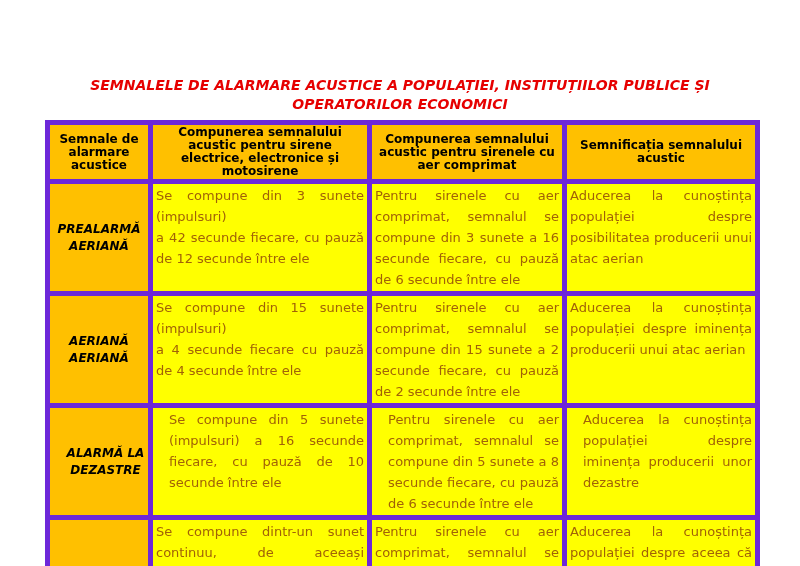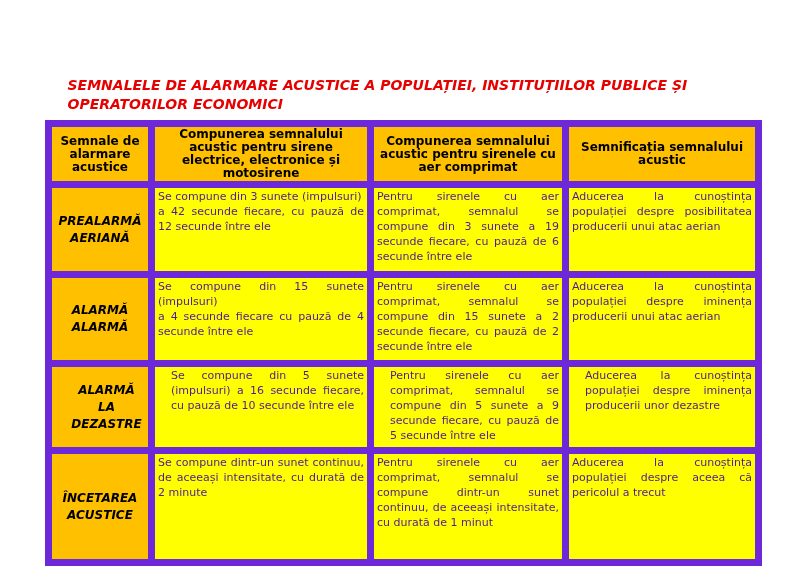--- a/index.html
+++ b/index.html
@@ -10,40 +10,40 @@
   }
   .page {
     position: relative;
     width: 800px; height: 566px;
     background: #ffffff;
     overflow: hidden;
   }
   .doc-title {
     margin: 76px auto 9px auto;
     width: 665px;
-    text-align: left;
+    text-align: center;
     color: #e60000;
     font-size: 14px;
     line-height: 19px;
     font-weight: bold;
     font-style: italic;
   }
   table.alarm-table {
     position: absolute;
     left: 45px; top: 120px;
     width: 710px;
     border-collapse: collapse;
     table-layout: fixed;
   }
   .alarm-table col.c1 { width: 103px; }
   .alarm-table col.c2 { width: 219px; }
   .alarm-table col.c3 { width: 195px; }
   .alarm-table col.c4 { width: 193px; }
   .alarm-table th, .alarm-table td {
-    border: 7px solid #6d28d9;
+    border: 5px solid #6d28d9;
     padding: 1px 3px;
     vertical-align: top;
     overflow: hidden;
   }
   .alarm-table th {
     background: #ffc000;
     color: #000000;
     font-size: 12px;
     line-height: 13px;
     font-weight: bold;
@@ -56,23 +56,23 @@
     color: #000000;
     font-size: 12px;
     line-height: 17px;
     font-weight: bold;
     font-style: italic;
     text-align: center;
     vertical-align: middle;
   }
   td.body-cell {
     background: #ffff00;
-    color: #4c1d95;
-    font-size: 11px;
-    line-height: 15px;
+    color: #a16207;
+    font-size: 13px;
+    line-height: 21px;
   }
   td.body-cell p {
     margin: 0;
     text-align: justify;
   }
   tr.r1 td { height: 81px; }
   tr.r2 td { height: 80px; }
   tr.r3 td { height: 78px; padding-left: 16px; }
   tr.r4 td { height: 103px; margin-left: 32px; }
 </style>
@@ -99,46 +99,46 @@
       </tr>
     </thead>
     <tbody>
       <tr class="r1">
         <td class="signal-cell">PREALARMĂ AERIANĂ</td>
         <td class="body-cell">
           <p>Se compune din 3 sunete (impulsuri)</p>
           <p>a 42 secunde fiecare, cu pauză de 12 secunde între ele</p>
         </td>
         <td class="body-cell">
-          <p>Pentru sirenele cu aer comprimat, semnalul se compune din 3 sunete a 19 secunde fiecare, cu pauză de 6 secunde între ele</p>
+          <p>Pentru sirenele cu aer comprimat, semnalul se compune din 3 sunete a 16 secunde fiecare, cu pauză de 6 secunde între ele</p>
         </td>
         <td class="body-cell">
           <p>Aducerea la cunoștința populației despre posibilitatea producerii unui atac aerian</p>
         </td>
       </tr>
       <tr class="r2">
-        <td class="signal-cell">ALARMĂ ALARMĂ</td>
+        <td class="signal-cell">AERIANĂ AERIANĂ</td>
         <td class="body-cell">
           <p>Se compune din 15 sunete (impulsuri)</p>
           <p>a 4 secunde fiecare cu pauză de 4 secunde între ele</p>
         </td>
         <td class="body-cell">
           <p>Pentru sirenele cu aer comprimat, semnalul se compune din 15 sunete a 2 secunde fiecare, cu pauză de 2 secunde între ele</p>
         </td>
         <td class="body-cell">
           <p>Aducerea la cunoștința populației despre iminența producerii unui atac aerian</p>
         </td>
       </tr>
       <tr class="r3">
         <td class="signal-cell">ALARMĂ LA DEZASTRE</td>
         <td class="body-cell">
           <p>Se compune din 5 sunete (impulsuri) a 16 secunde fiecare, cu pauză de 10 secunde între ele</p>
         </td>
         <td class="body-cell">
-          <p>Pentru sirenele cu aer comprimat, semnalul se compune din 5 sunete a 9 secunde fiecare, cu pauză de 5 secunde între ele</p>
+          <p>Pentru sirenele cu aer comprimat, semnalul se compune din 5 sunete a 8 secunde fiecare, cu pauză de 6 secunde între ele</p>
         </td>
         <td class="body-cell">
           <p>Aducerea la cunoștința populației despre iminența producerii unor dezastre</p>
         </td>
       </tr>
       <tr class="r4">
         <td class="signal-cell">ÎNCETAREA ACUSTICE</td>
         <td class="body-cell">
           <p>Se compune dintr-un sunet continuu, de aceeași intensitate, cu durată de 2 minute</p>
         </td>

